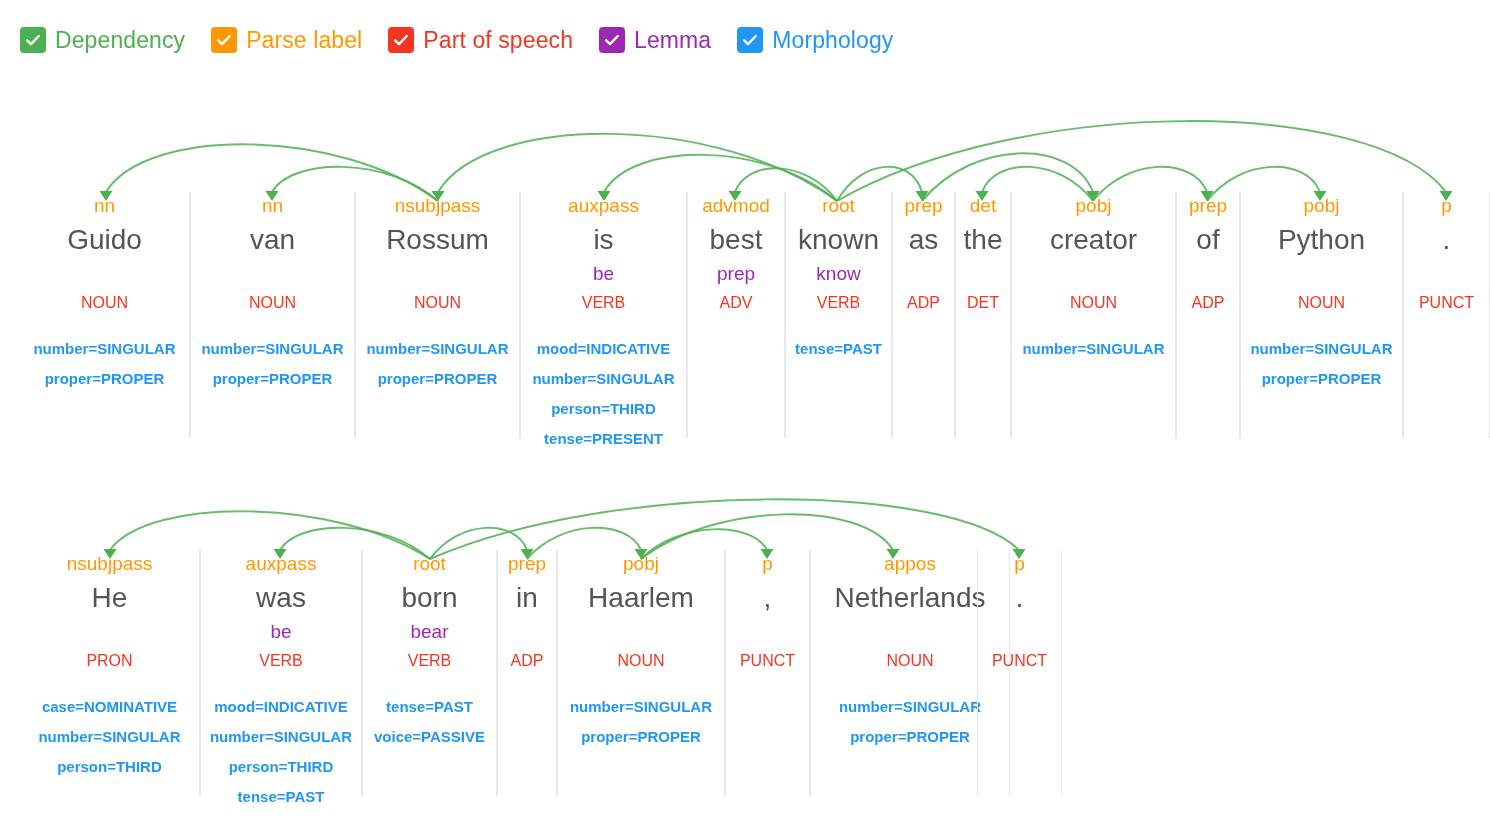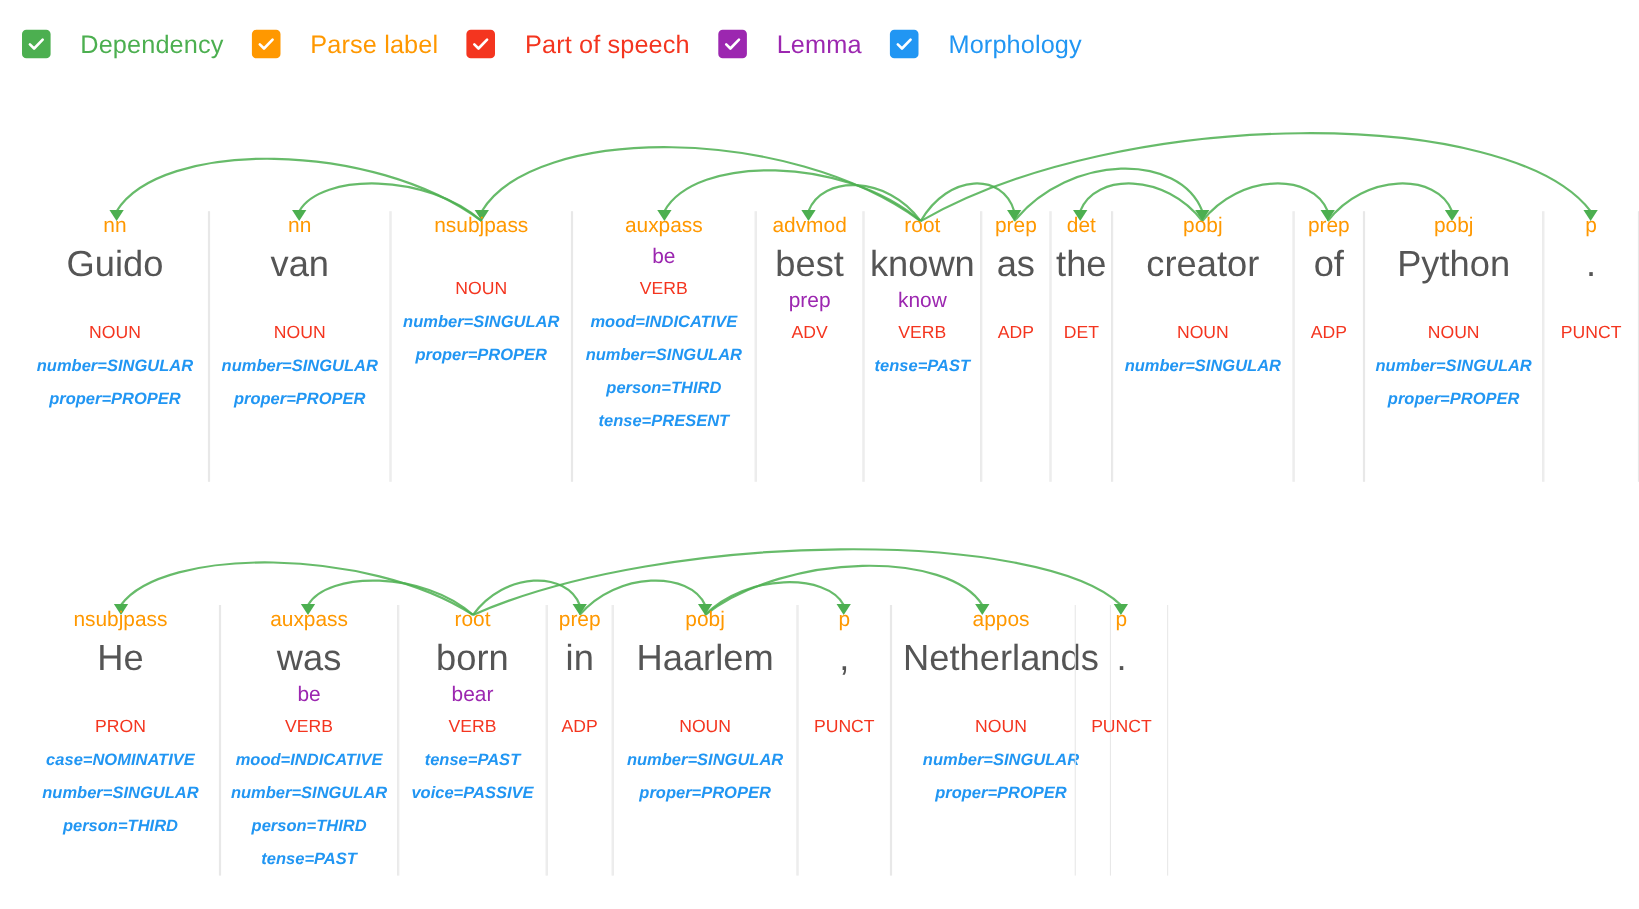--- a/index.html
+++ b/index.html
@@ -10,21 +10,21 @@
     overflow:hidden;
     position:relative;
   }
 
   
   #legend{
     position:absolute;left:20px;top:22px;
     display:flex;align-items:center;gap:26px;
     height:36px;
   }
-  .legend-item{display:flex;align-items:center;gap:27px;cursor:pointer;}
+  .legend-item{display:flex;align-items:center;gap:9px;cursor:pointer;}
   .cb{
     width:26px;height:26px;border-radius:4px;
     display:flex;align-items:center;justify-content:center;
     flex:0 0 auto;
   }
   .cb svg{display:block;}
   .legend-label{
     font-size:23px;font-weight:400;letter-spacing:.1px;white-space:nowrap;
   }
 
@@ -44,33 +44,33 @@
     border-right:1px solid #e8e8e8;
     padding-top:0;
   }
   .tok.no-l{border-left:none;}
 
   .dep{
     color:#FF9800;font-size:19px;line-height:28px;height:28px;
     white-space:nowrap;
   }
   .word{
-    color:#555555;font-size:33px;line-height:40px;height:40px;
+    color:#555555;font-size:28px;line-height:40px;height:40px;
     white-space:nowrap;
   }
   .lemma{
     color:#9C27B0;font-size:19px;line-height:27px;height:27px;
     white-space:nowrap;
   }
   .lemma.empty{visibility:hidden;}
   .pos{
     color:#f4351f;font-size:16px;line-height:31px;height:31px;
     white-space:nowrap;
   }
-  .morphs{margin-top:0;font-style:italic;}
+  .morphs{margin-top:16px;}
   .morph{
     color:#2196F3;font-size:15px;font-weight:bold;line-height:30px;height:30px;
     white-space:nowrap;
   }
 </style>
 </head>
 <body>
 
 <div id="legend">
     <div class="legend-item">
@@ -156,29 +156,31 @@
         <div class="word">van</div>
         <div class="lemma empty">&nbsp;</div>
         <div class="pos">NOUN</div>
         <div class="morphs">
           <div class="morph">number=SINGULAR</div>
           <div class="morph">proper=PROPER</div>
         </div>
       </div>
       <div class="tok" style="left: 355px; width: 165px; height: 246px;">
         <div class="dep">nsubjpass</div>
+        <div class="word">Rossum</div>
         <div class="lemma empty">&nbsp;</div>
         <div class="pos">NOUN</div>
         <div class="morphs">
           <div class="morph">number=SINGULAR</div>
           <div class="morph">proper=PROPER</div>
         </div>
       </div>
       <div class="tok" style="left: 520px; width: 167px; height: 246px;">
         <div class="dep">auxpass</div>
+        <div class="word">is</div>
         <div class="lemma">be</div>
         <div class="pos">VERB</div>
         <div class="morphs">
           <div class="morph">mood=INDICATIVE</div>
           <div class="morph">number=SINGULAR</div>
           <div class="morph">person=THIRD</div>
           <div class="morph">tense=PRESENT</div>
         </div>
       </div>
       <div class="tok" style="left: 687px; width: 98px; height: 246px;">

